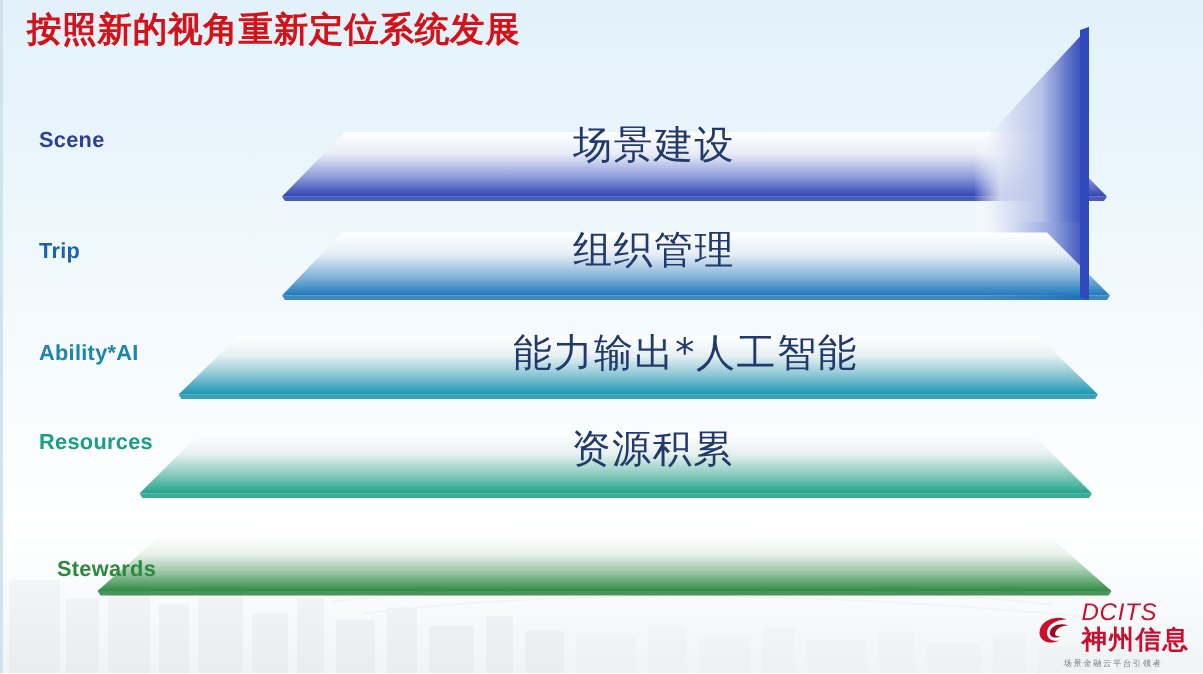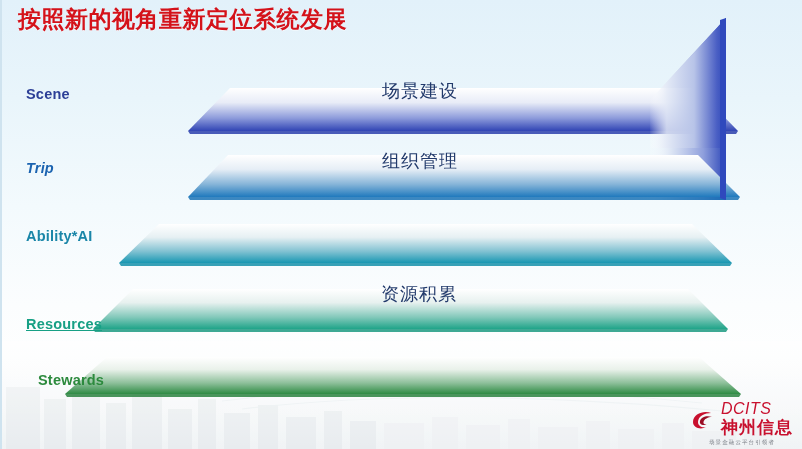--- a/index.html
+++ b/index.html
@@ -55,21 +55,21 @@
     position: absolute;
     font-size: 14.5px;
     font-weight: bold;
     white-space: nowrap;
     letter-spacing: .2px;
   }
 
   
   .layer-caption {
     position: absolute;
-    font-size: 18px;
+    font-size: 26px;
     color: #223a6b;
     white-space: nowrap;
     font-family: "DejaVu Sans", "Liberation Sans", sans-serif;
     letter-spacing: 1px;
   }
 
   
   .logo {
     position: absolute;
     right: 8px;
@@ -250,27 +250,28 @@
     <g>
       <polygon points="648,100 724,18 724,148 648,148" fill="url(#gwall)"></polygon>
 
       <polygon points="718,20 724,18 724,200 718,198" fill="#2f49bd"></polygon>
     </g>
   </svg>
 
   <div class="title">按照新的视角重新定位系统发展</div>
 
   <div class="side-label" style="left:24px; top:86px; color:#2c3f97;">Scene</div>
-  <div class="side-label" style="left:24px; top:160px; color:#1b63b0;font-style:italic;">Trip</div>
+  <div class="side-label" style="left:24px; top:160px; color:#1b63b0;">Trip</div>
   <div class="side-label" style="left:24px; top:228px; color:#1a86a8;">Ability*AI</div>
-  <div class="side-label" style="left:24px; top:316px; color:#17a085;text-decoration:underline;">Resources</div>
+  <div class="side-label" style="left:24px; top:287px; color:#17a085;">Resources</div>
   <div class="side-label" style="left:24px; top:372px; color:#2c8a3d;margin-left:12px;">Stewards</div>
 
   <div class="layer-caption" style="left:380px; top:79px;">场景建设</div>
   <div class="layer-caption" style="left:380px; top:149px;">组织管理</div>
+  <div class="layer-caption" style="left:340px; top:218px;">能力输出*人工智能</div>
   <div class="layer-caption" style="left:379px; top:282px;">资源积累</div>
 
   <div class="logo">
     <div class="logo-row">
       <svg class="logo-mark" viewBox="0 0 52 48">
         <path d="M6 30 C 6 12, 30 6, 42 12 C 30 12, 16 18, 16 30 C 16 38, 24 42, 32 40 C 22 46, 6 42, 6 30 Z" fill="#c8102e"></path>
         <path d="M20 28 C 22 20, 34 16, 44 20 C 36 20, 28 24, 27 30 C 26 34, 30 35, 34 34 C 28 38, 18 36, 20 28 Z" fill="#9a0c24"></path>
       </svg>
       <div class="logo-words">
         <div class="logo-en">DCITS</div>

